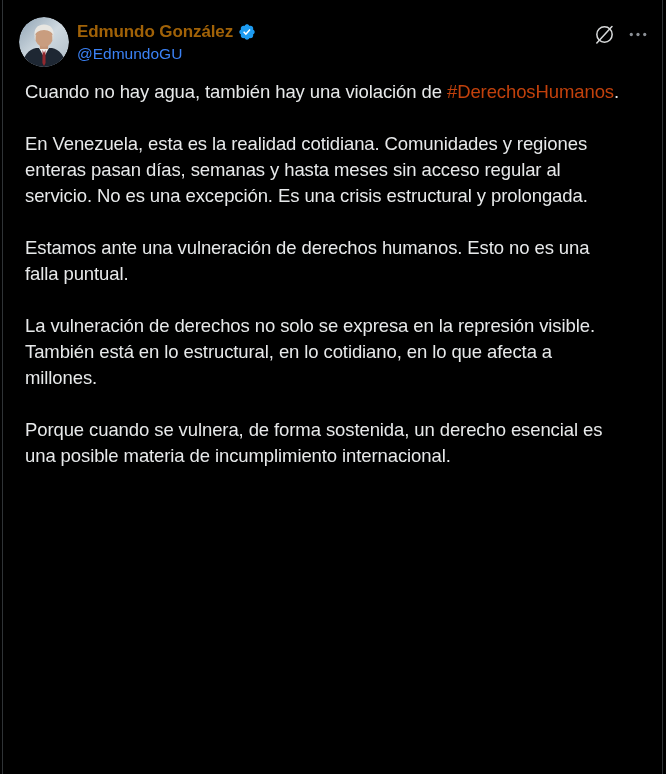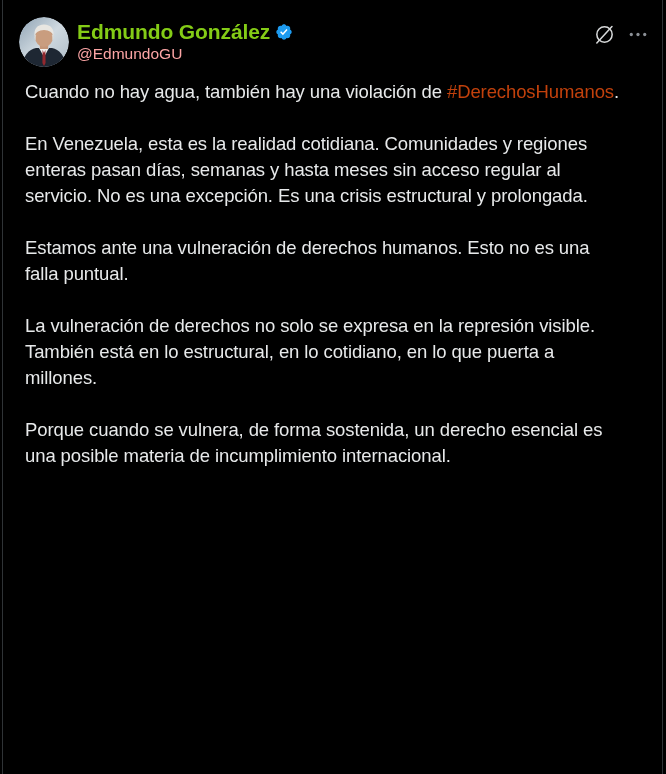--- a/index.html
+++ b/index.html
@@ -18,26 +18,26 @@
 
   
   .avatar {
     position: absolute; left: 19px; top: 17px;
     width: 50px; height: 50px; border-radius: 50%;
     overflow: hidden; cursor: pointer;
   }
   .author { position: absolute; left: 77px; top: 21px; }
   .name-row { display: flex; align-items: center; gap: 5px; }
   .name {
-    font-size: 21px; font-weight: 700; color: #84cc16;
+    font-size: 17px; font-weight: 700; color: #a16207;
     letter-spacing: -0.1px; cursor: pointer; line-height: 21px;
   }
   .badge { width: 18px; height: 18px; display: inline-block; }
   .badge svg { display: block; }
-  .handle { font-size: 15.5px; color: #fca5a5; margin-top: 2px; line-height: 20px; cursor: pointer; }
+  .handle { font-size: 15.5px; color: #3b82f6; margin-top: 2px; line-height: 20px; cursor: pointer; }
 
   .header-actions {
     position: absolute; top: 23px; right: 16px;
     display: flex; align-items: center; gap: 10px;
   }
   .icon-btn { display: inline-flex; align-items: center; justify-content: center; cursor: pointer; }
 
   
   .body {
     position: absolute; left: 25px; top: 79px; width: 632px;
@@ -117,19 +117,19 @@
 
   <div class="body">
     <p class="para"><span>Cuando no hay agua, también hay una violación de </span><a class="hashtag">#DerechosHumanos</a><span>.</span></p>
     <div id="paras">
         <p class="para">En Venezuela, esta es la realidad cotidiana. Comunidades y regiones
 enteras pasan días, semanas y hasta meses sin acceso regular al
 servicio. No es una excepción. Es una crisis estructural y prolongada.</p>
         <p class="para">Estamos ante una vulneración de derechos humanos. Esto no es una
 falla puntual.</p>
         <p class="para">La vulneración de derechos no solo se expresa en la represión visible.
-También está en lo estructural, en lo cotidiano, en lo que puerta a
+También está en lo estructural, en lo cotidiano, en lo que afecta a
 millones.</p>
         <p class="para">Porque cuando se vulnera, de forma sostenida, un derecho esencial es
 una posible materia de incumplimiento internacional.</p>
       </div>
   </div>
 </div>
 
 </body></html>

